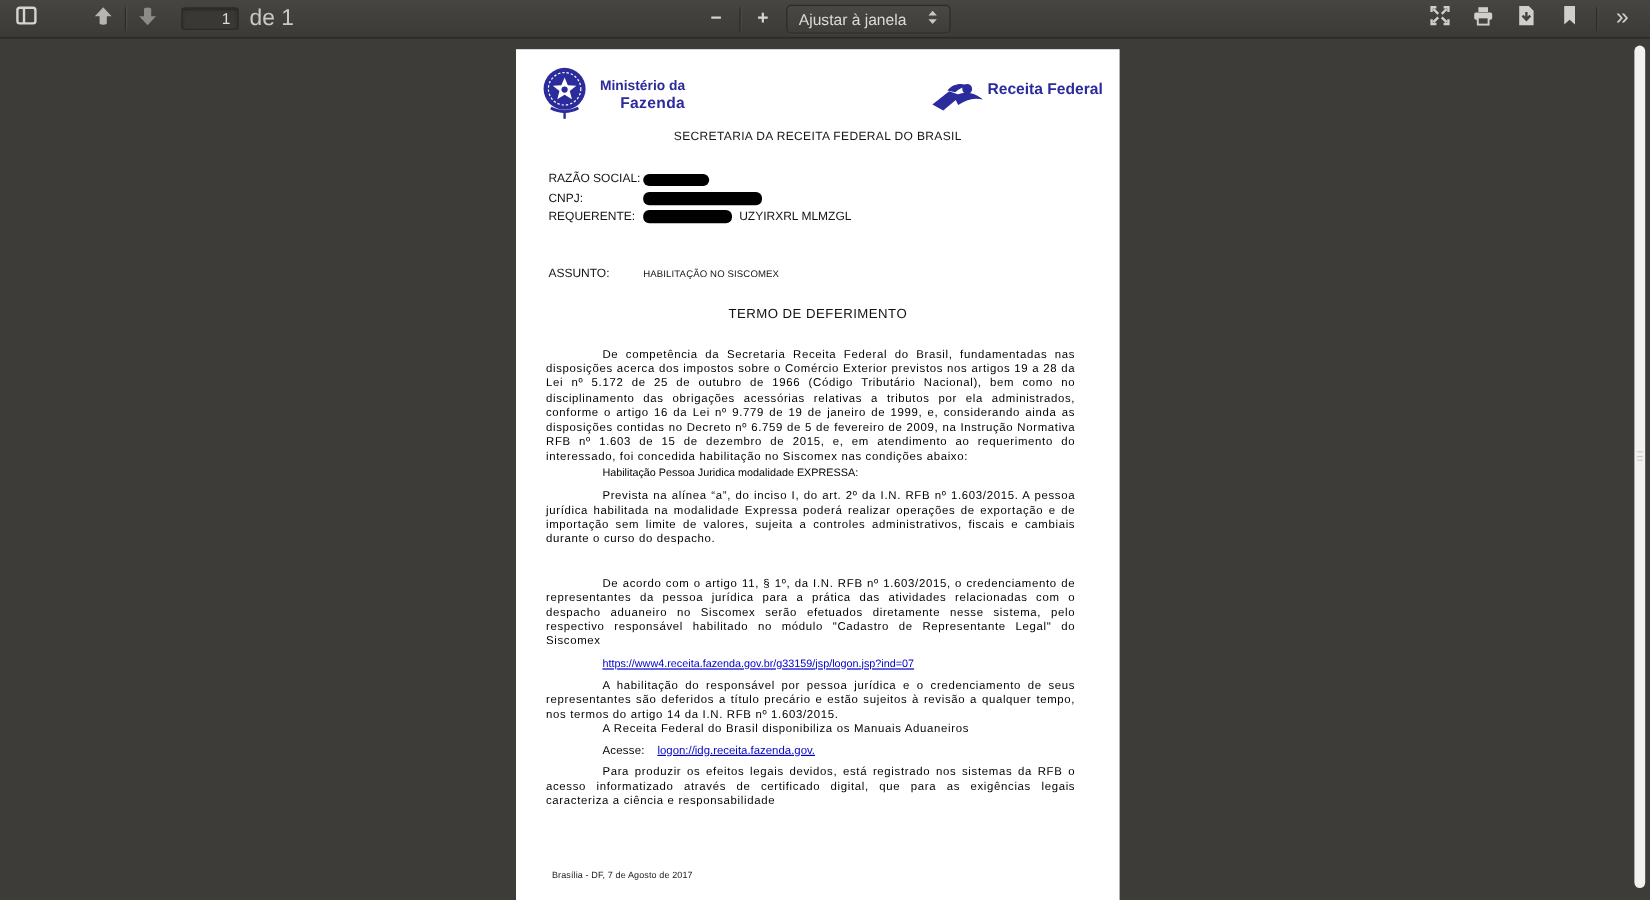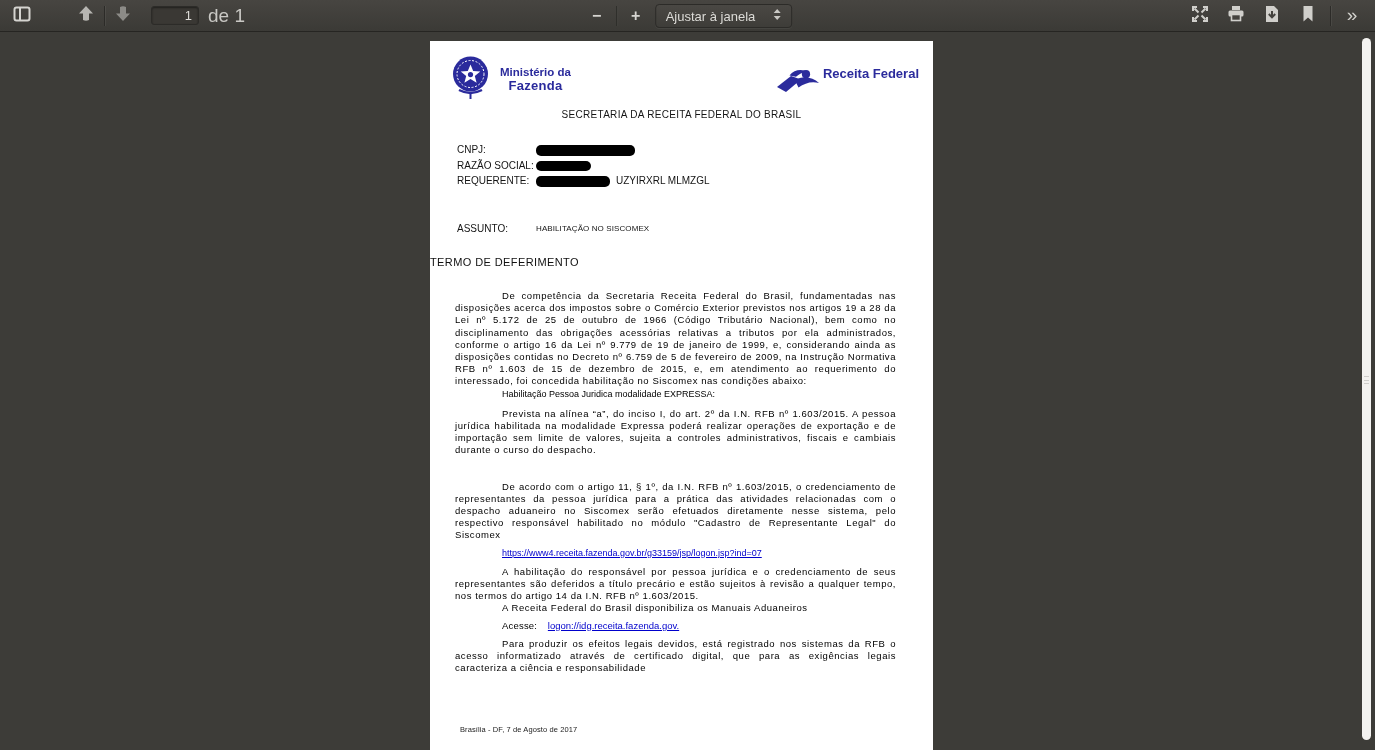--- a/index.html
+++ b/index.html
@@ -40,39 +40,39 @@
   .scroll-grip { position:absolute; left:2px; right:2px; top:338px; height:8px;
     border-top:1px solid #cfcecb; border-bottom:1px solid #cfcecb; }
   .scroll-grip:after { content:""; position:absolute; left:0; right:0; top:3px; height:1px; background:#cfcecb; }
 
   
   .doc-header { position:absolute; top:9px; left:18px; right:14px; height:58px; }
   .coat { position:absolute; left:0; top:2px; }
   .ministry { position:absolute; left:52px; top:16px; text-align:center; color:#2b2b9c;
     font-weight:bold; line-height:1.15; }
   .ministry .l1 { font-size:11.5px; }
-  .ministry .l2 { font-size:13px; letter-spacing:.3px; }
+  .ministry .l2 { font-size:13px; letter-spacing:.3px;text-align:right; }
   .rf-logo { position:absolute; right:0; top:16px; display:flex; align-items:flex-start; gap:3px; }
   .rf-text { color:#2b2b9c; font-weight:bold; font-size:13px; }
 
   .secretaria { position:absolute; top:68px; left:0; right:0; text-align:center;
     font-size:10px; color:#151515; letter-spacing:.3px; }
 
   .interessado { position:absolute; top:101px; left:27px; right:40px; font-size:10px; color:#141414; }
   .sec-label { margin-bottom:9px; letter-spacing:.2px; }
   .info-row { display:grid; grid-template-columns:79px 1fr; align-items:center; height:15.5px; }
   .redact { display:inline-block; background:#000; border-radius:5px; vertical-align:middle; }
   .r1 { width:55px; height:10px; }
   .r2 { width:99px; height:11px; }
   .r3 { width:74px; height:11px; margin-right:6px; }
   .assunto-row { position:absolute; top:182px; left:27px; right:40px;
     display:grid; grid-template-columns:79px 1fr; font-size:10px; color:#141414; }
   .assunto-val { font-size:8px; letter-spacing:.1px; padding-top:1px; }
 
-  .termo-title { position:absolute; top:215px; left:0; right:0; text-align:left;
+  .termo-title { position:absolute; top:215px; left:0; right:0; text-align:center;
     font-size:11px; color:#111; letter-spacing:.4px; }
 
   .doc-body { position:absolute; top:249px; left:25px; width:441px;
     font-size:9.5px; line-height:12.2px; letter-spacing:.55px; color:#000;
     text-align:justify; }
   .doc-body p { text-indent:47px; }
   .narrow-line { font-size:9px; letter-spacing:0; text-indent:47px; text-align:left; }
   .p2 { margin-top:8px; }
   .p3 { margin-top:24px; }
   .link-line { margin-top:5px; margin-left:47px; letter-spacing:0; font-size:9px; text-align:left; }
@@ -207,26 +207,26 @@
           </svg>
         </span>
         <span class="rf-text">Receita Federal</span>
       </div>
     </div>
 
     <div class="secretaria">SECRETARIA DA RECEITA FEDERAL DO BRASIL</div>
 
     <div class="interessado">
       <div class="info-row">
+        <span>RAZÃO SOCIAL:</span>
+        <span><span class="redact r1"></span></span>
+      </div>
+      <div class="info-row">
         <span>CNPJ:</span>
         <span><span class="redact r2"></span></span>
-      </div>
-      <div class="info-row">
-        <span>RAZÃO SOCIAL:</span>
-        <span><span class="redact r1"></span></span>
       </div>
       <div class="info-row">
         <span>REQUERENTE:</span>
         <span><span class="redact r3"></span><span>UZYIRXRL MLMZGL</span></span>
       </div>
     </div>
 
     <div class="assunto-row">
       <span>ASSUNTO:</span>
       <span class="assunto-val">HABILITAÇÃO NO SISCOMEX</span>

